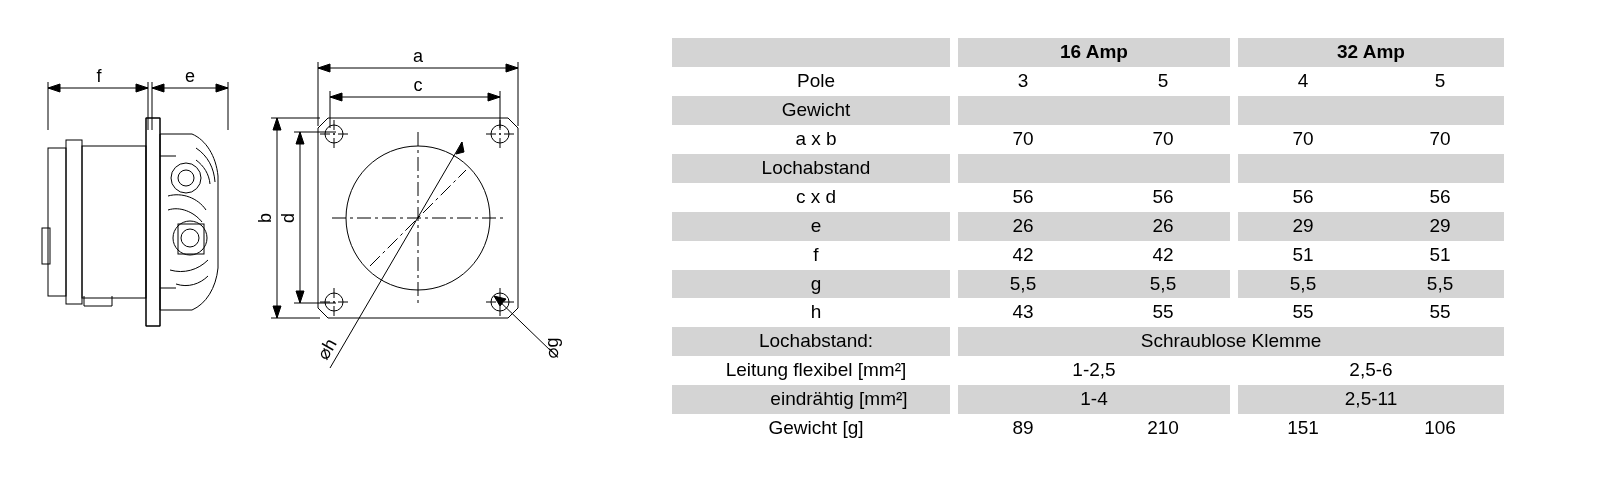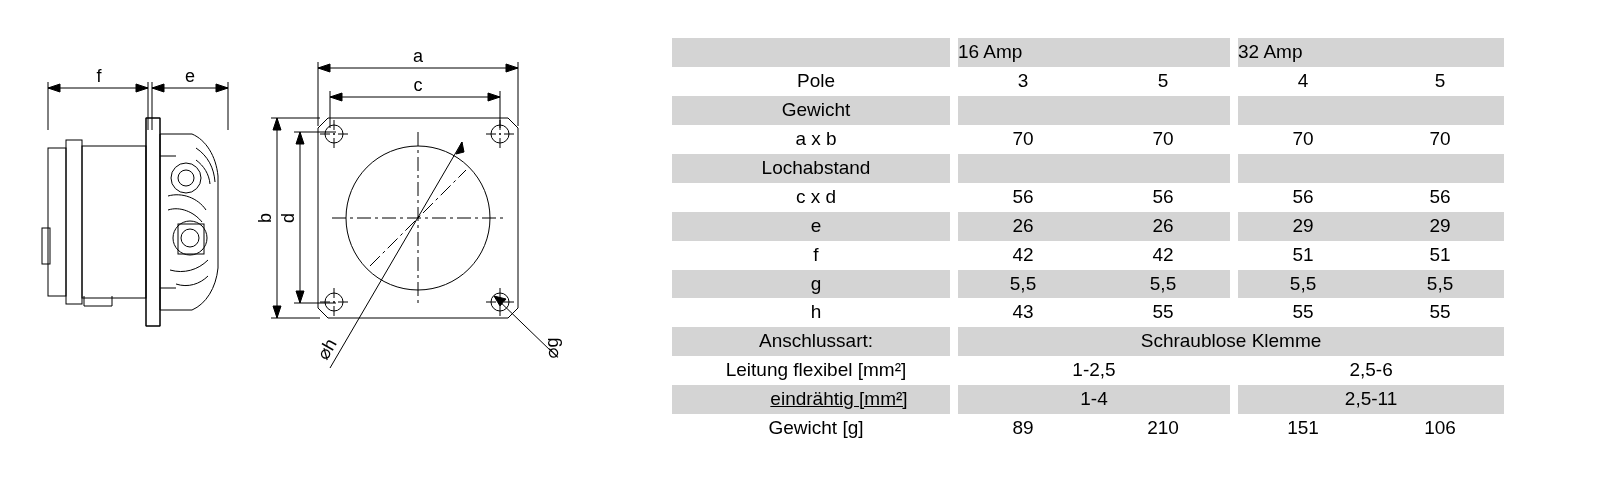--- a/index.html
+++ b/index.html
@@ -52,33 +52,34 @@
     vertical-align: middle;
     white-space: nowrap;
   }
   .lbl {
     text-align: center;
     padding-left: 10px !important;
     width: 278px;
   }
   .lbl.indent {
     padding-left: 56px !important;
-    text-decoration: underline;
   }
   .val {
     text-align: center;
   }
   .shaded {
     background: #d4d4d4;
   }
   .white {
     background: #ffffff;
   }
   .hdr-amp {
+    text-align: center;
     font-size: 19px;
+    font-weight: bold;
   }
   .spacer-col {
     width: 8px;
   }
 </style>
 </head>
 <body>
 
 <div class="page">
 
@@ -339,21 +340,21 @@
           <td class="val white">43</td>
           <td class="white"></td>
           <td class="val white">55</td>
           <td class="white"></td>
           <td class="val white">55</td>
           <td class="white"></td>
           <td class="val white">55</td>
         </tr>
 
         <tr>
-          <td class="lbl shaded">Anschlussart:</td>
+          <td class="lbl shaded">Lochabstand:</td>
           <td class="white"></td>
           <td class="val shaded" colspan="7">Schraublose Klemme</td>
         </tr>
 
         <tr>
           <td class="lbl white">Leitung  flexibel [mm²]</td>
           <td class="white"></td>
           <td class="val white" colspan="3">1-2,5</td>
           <td class="white"></td>
           <td class="val white" colspan="3">2,5-6</td>

